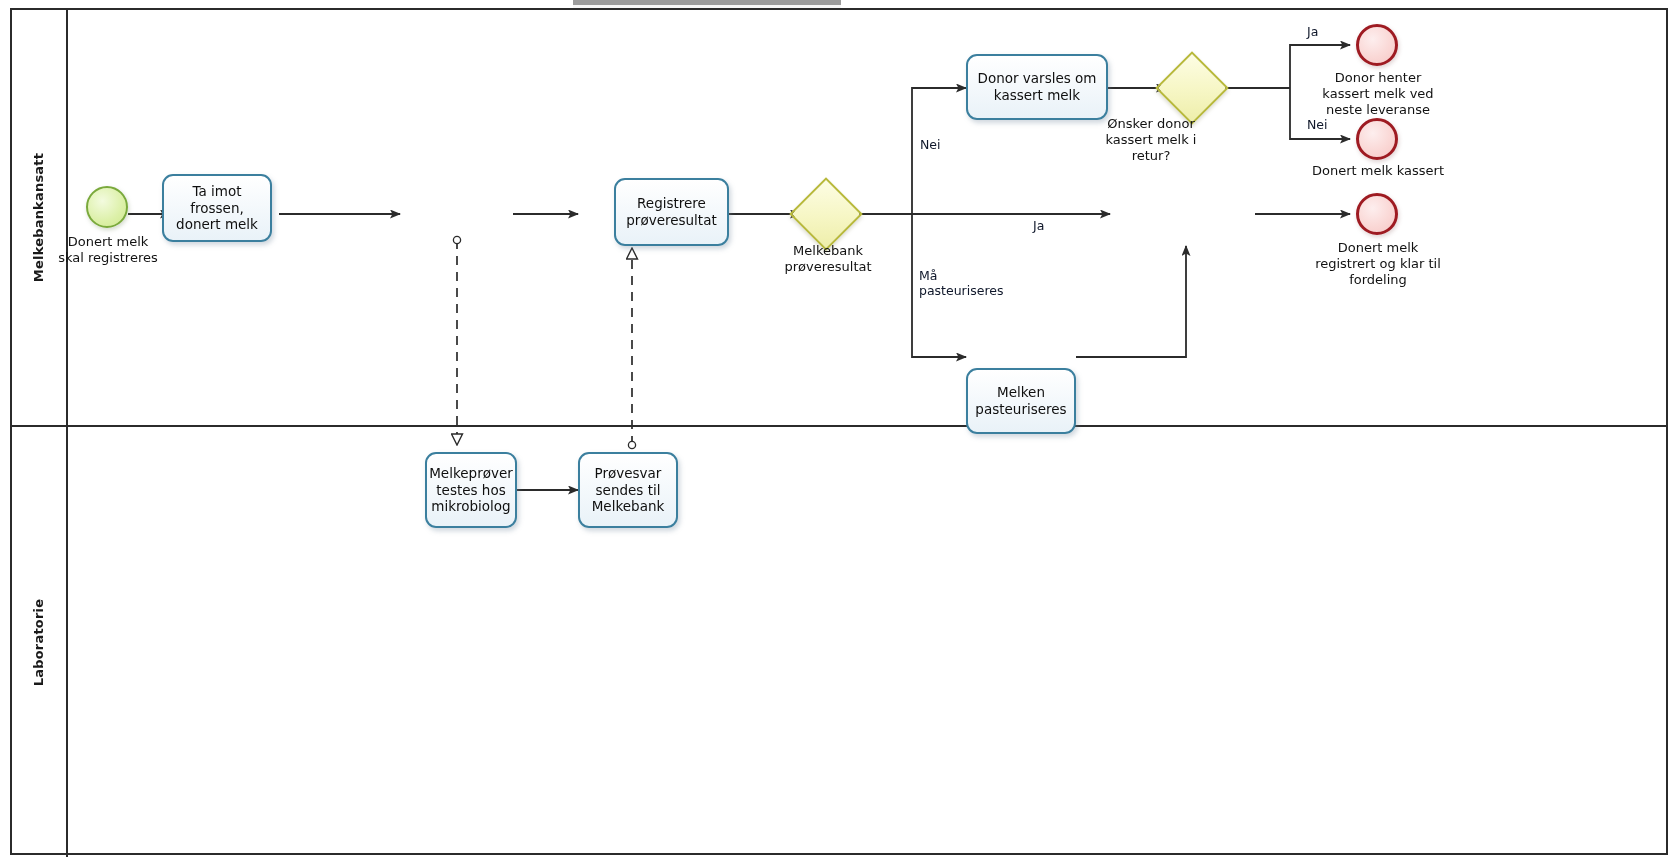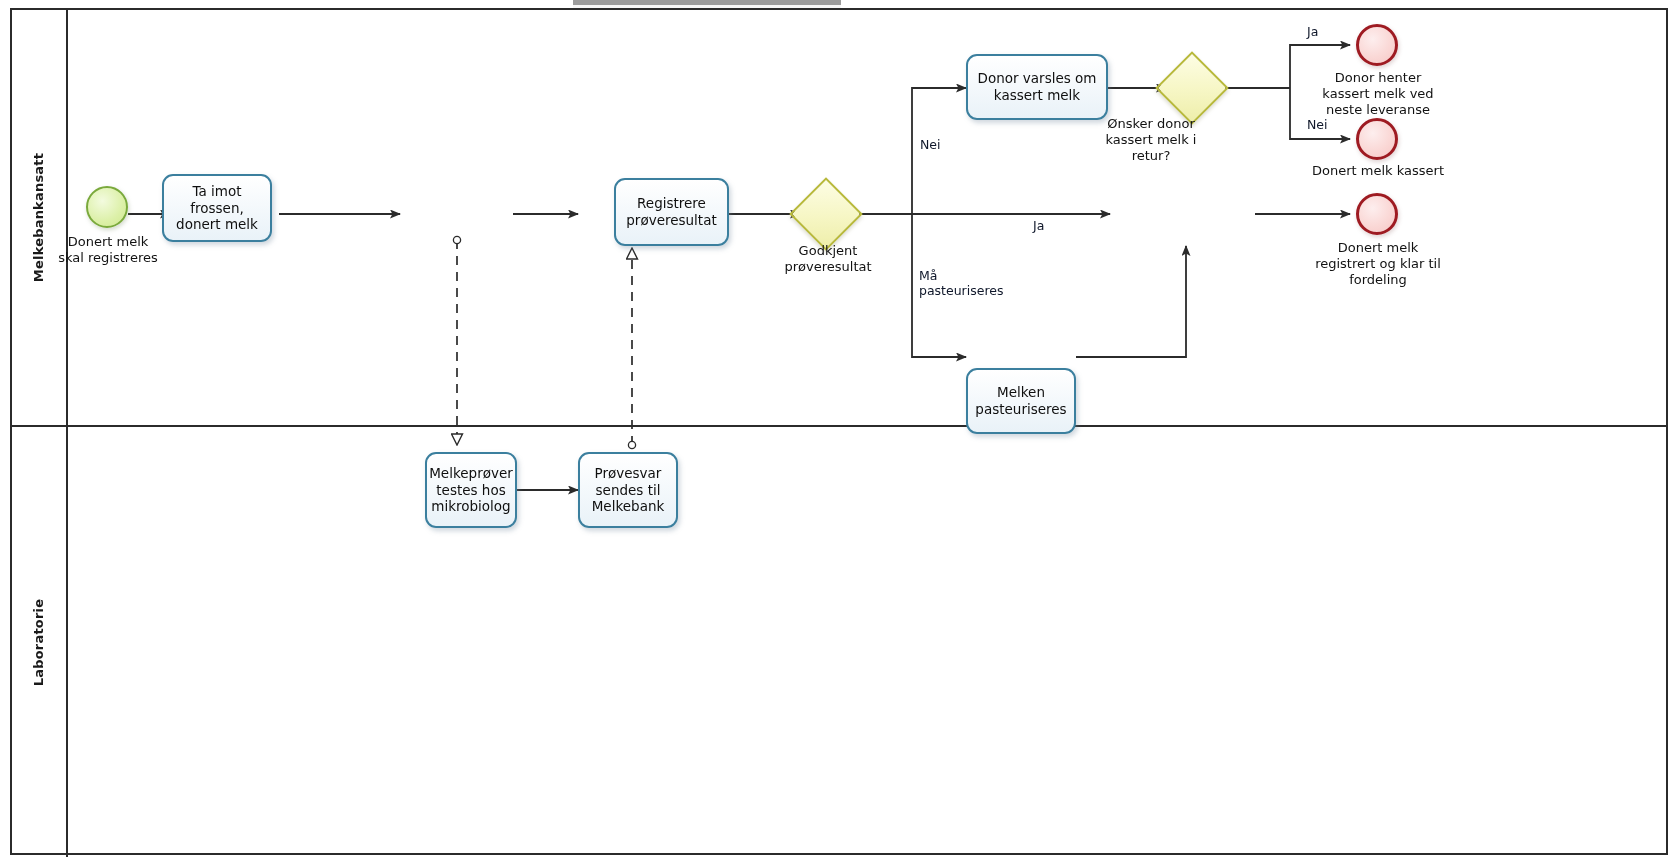--- a/index.html
+++ b/index.html
@@ -188,21 +188,21 @@
 testes hos
 mikrobiolog</div>
 
   <div class="node task" style="left:578px;top:452px;width:100px;height:76px;">Prøvesvar
 sendes til
 Melkebank</div>
 
   <div class="gw-wrap" style="left:800px;top:188px;">
     <div class="gateway"></div>
   </div>
-  <div class="caption" style="left:756px;top:243px;width:144px;">Godkjent
+  <div class="caption" style="left:756px;top:243px;width:144px;">Melkebank
 prøveresultat</div>
 
   <div class="gw-wrap" style="left:1166px;top:62px;">
     <div class="gateway"></div>
   </div>
   <div class="caption" style="left:1080px;top:116px;width:142px;">Ønsker donor
 kassert melk i
 retur?</div>
 
   <div class="node event end" style="left:1356px;top:24px;width:42px;height:42px;"></div>

